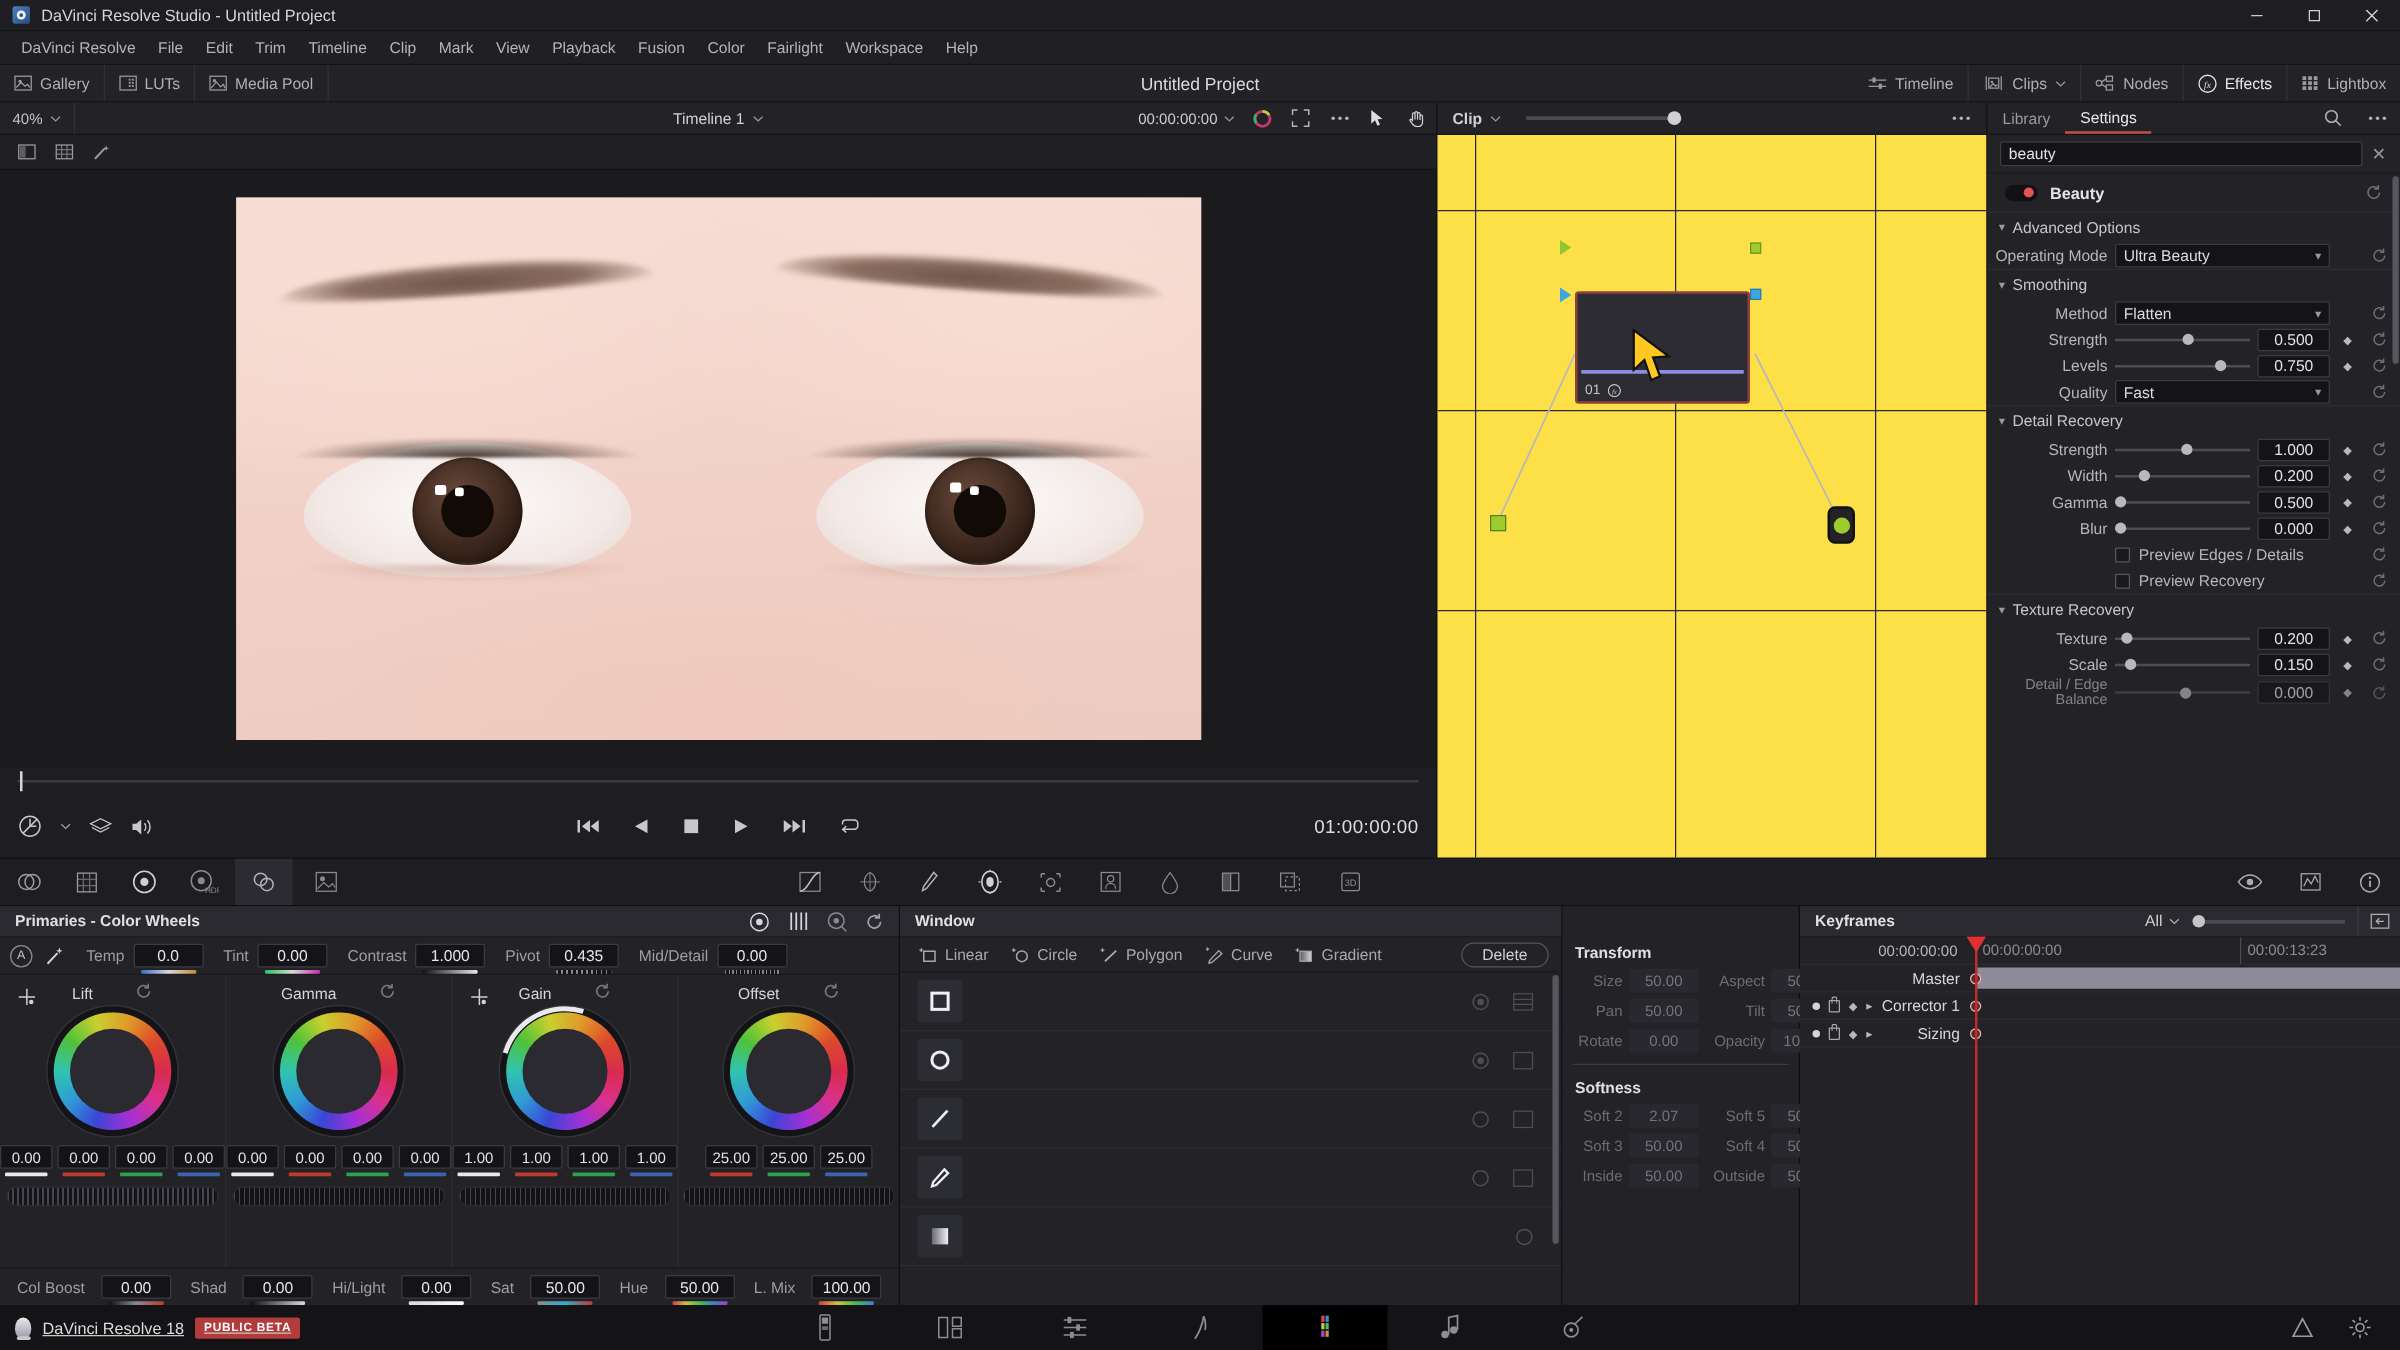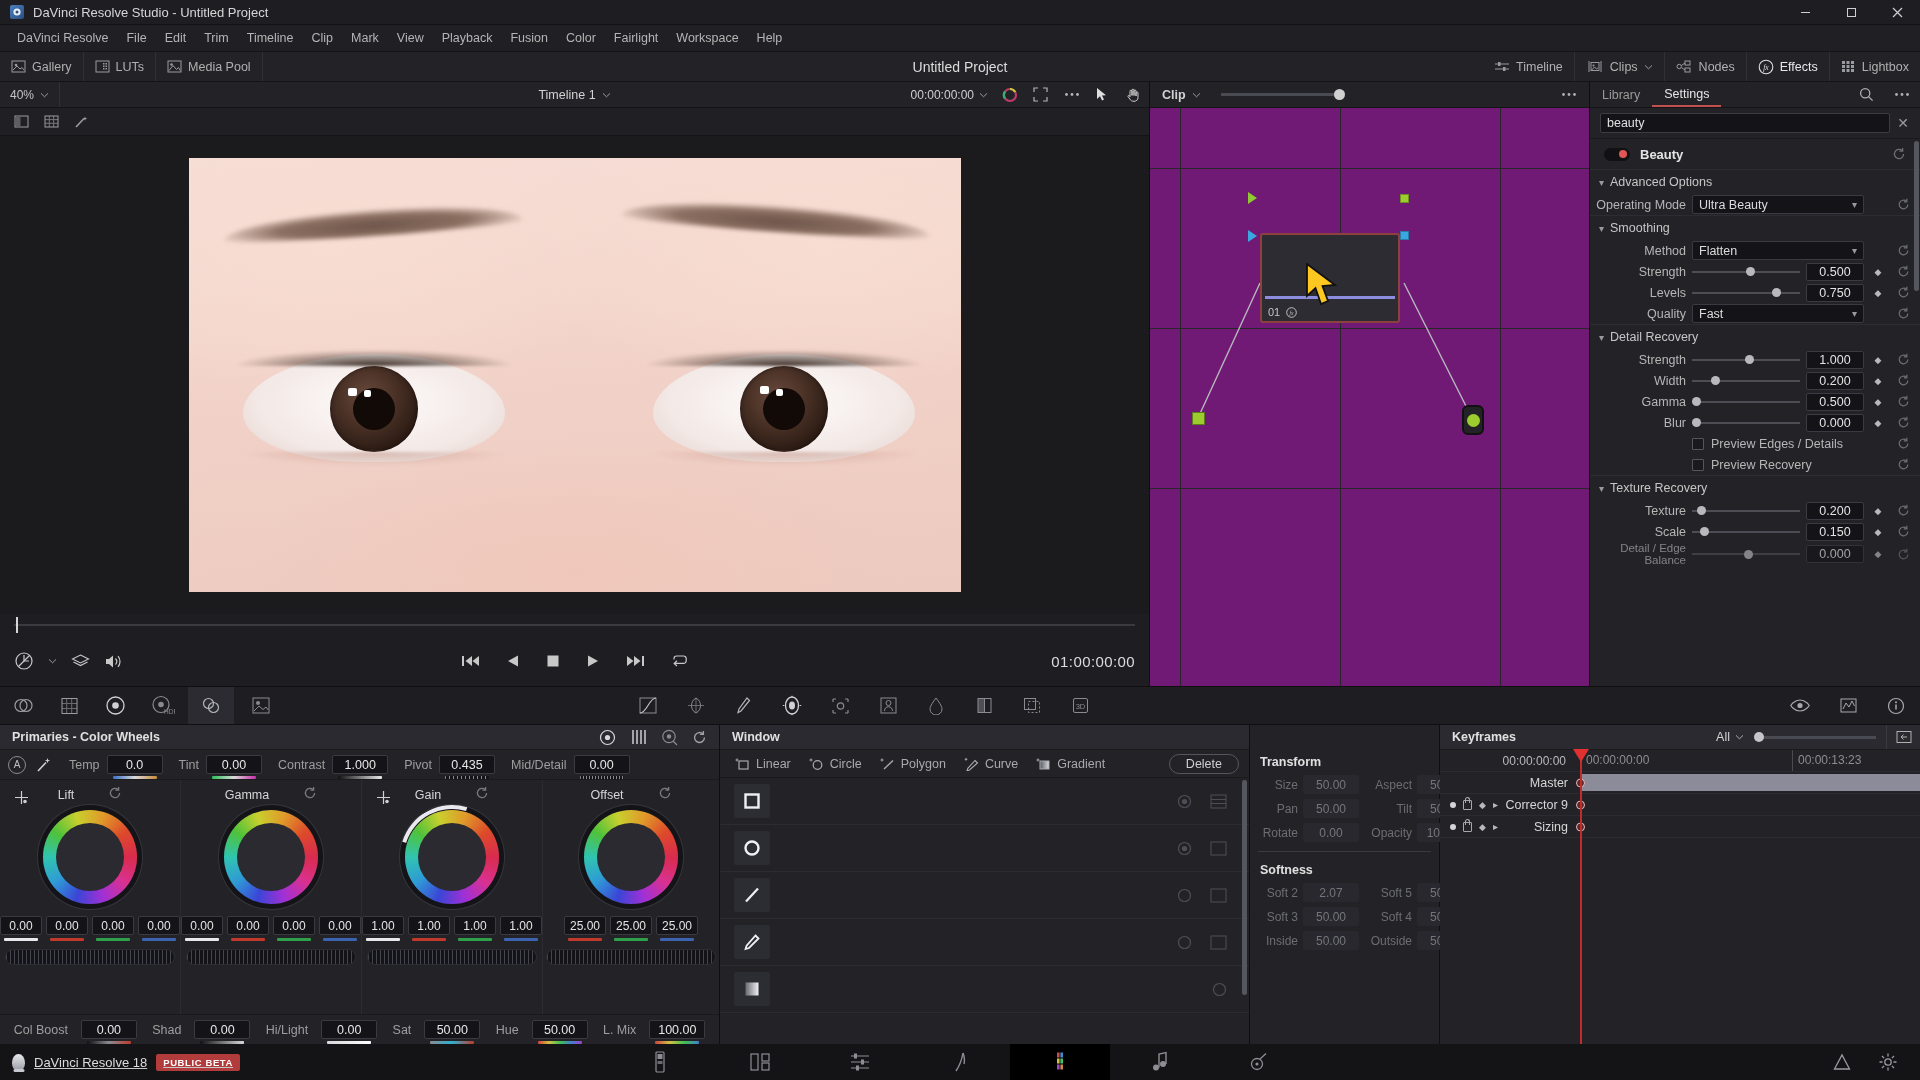--- a/index.html
+++ b/index.html
@@ -117,21 +117,21 @@
   .tp-btn { color: #c8c8c8; display: flex; align-items: center; justify-content: center; }
   .tp-right { margin-left: auto; font-size: 15px; color: #dcdcdc; letter-spacing: .4px; }
 
   
   .node-col { flex: 1; display: flex; flex-direction: column; background: #1b1b1e; border-right: 1px solid #0f0f11; min-width:0; }
   .node-head { height: 26px; background: #232327; display: flex; align-items: center; border-bottom: 1px solid #141416; flex: none; }
   .node-head .nh-label { display:flex; align-items:center; gap:6px; padding:0 12px; font-size:12.5px; color:#d2d2d2; font-weight:bold; }
   .nh-slider { width: 120px; height: 3px; background:#4a4a52; position: relative; margin: 0 8px; }
   .nh-knob { position:absolute; right:-4px; top:-4px; width:11px; height:11px; border-radius:50%; background:#d0d0d0; }
   .nh-more { margin-left:auto; width:40px; height:100%; display:flex; align-items:center; justify-content:center; color:#b0b0b0; letter-spacing:2px; }
-  .node-canvas { flex: 1; position: relative; background: #701a75; overflow:hidden; }
+  .node-canvas { flex: 1; position: relative; background: #fde047; overflow:hidden; }
   .grid-v, .grid-h { position: absolute; background: #26262b; }
   .grid-v { width: 1px; top: 0; bottom: 0; }
   .grid-h { height: 1px; left: 0; right: 0; }
   .gfx-node {
     position: absolute; width: 140px; height: 90px; background: #2c2c32;
     border: 2px solid #8e4040; border-radius: 3px;
   }
   .gfx-node .nbar { position:absolute; left:3px; right:3px; bottom:22px; height:3px; background:#8d8de0; }
   .gfx-node .nlabel { position:absolute; left:6px; bottom:3px; font-size:11px; color:#c4c4c4; display:flex; align-items:center; gap:6px; }
   .port { position: absolute; width: 9px; height: 9px; }
@@ -1588,21 +1588,21 @@
             <div class="kf-master-bar"></div>
             <div class="kf-dot" style="left:-4px;"></div>
           </div>
         </div>
         <div class="kf-row">
           <div class="kf-row-left">
             <span class="dot-sm"></span>
             <span class="lock"></span>
             <span style="color:#b9b9bd;font-size:9px;">◆</span>
             <span style="color:#b9b9bd;font-size:10px;">▸</span>
-            <span class="nm">Corrector 9</span>
+            <span class="nm">Corrector 1</span>
           </div>
           <div class="kf-row-body">
             <div class="kf-dot" style="left:-4px;"></div>
           </div>
         </div>
         <div class="kf-row">
           <div class="kf-row-left">
             <span class="dot-sm"></span>
             <span class="lock"></span>
             <span style="color:#b9b9bd;font-size:9px;">◆</span>

